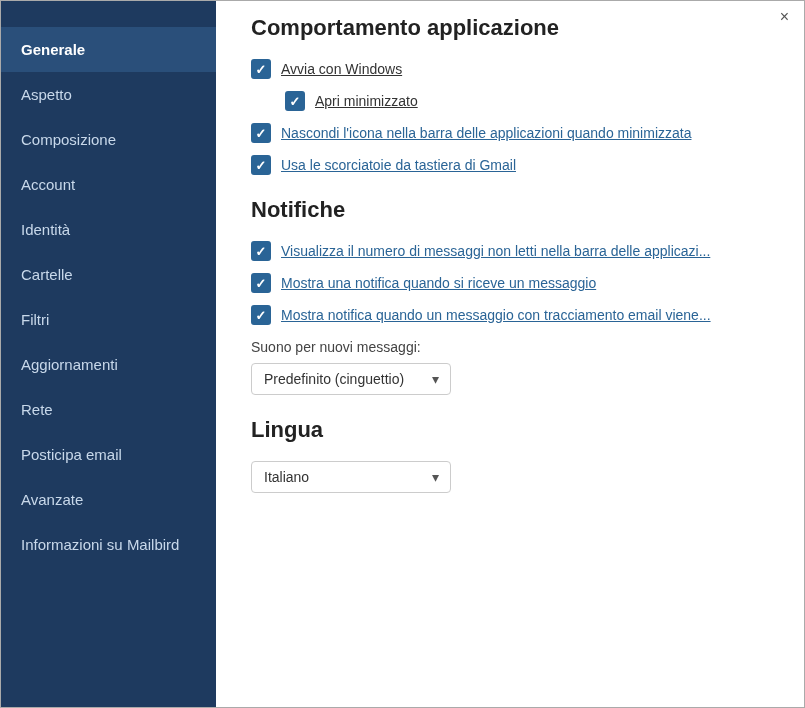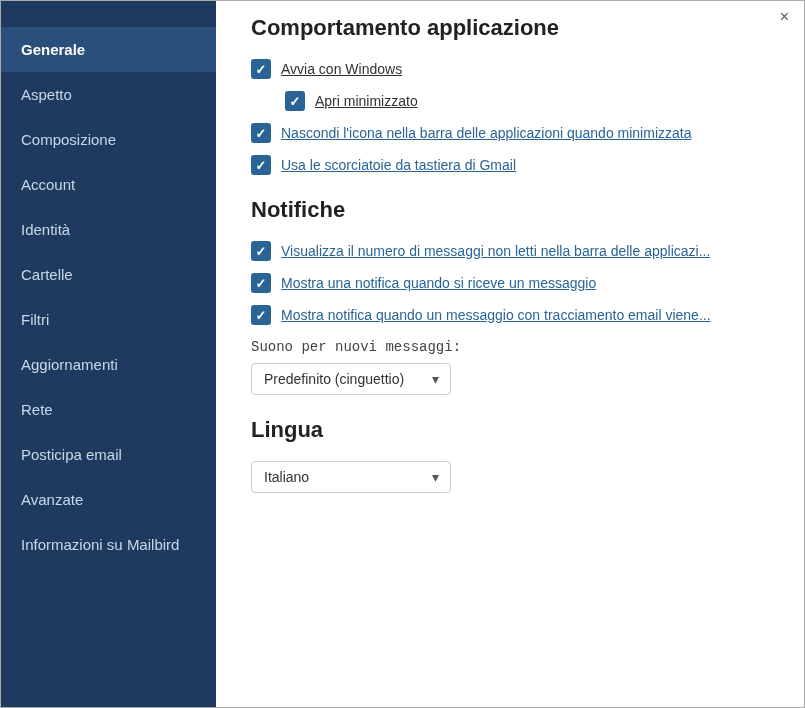--- a/index.html
+++ b/index.html
@@ -115,21 +115,20 @@
     }
 
     .section-divider {
       margin: 22px 0 18px 0;
     }
 
     .sound-label {
       font-size: 14px;
       color: #444;
       margin-bottom: 8px;
-      font-family: Liberation Mono, monospace;
     }
 
     .dropdown-container {
       margin-top: 4px;
       margin-bottom: 20px;
     }
     .dropdown {
       appearance: none;
       -webkit-appearance: none;
       border: 1px solid #ccc;

